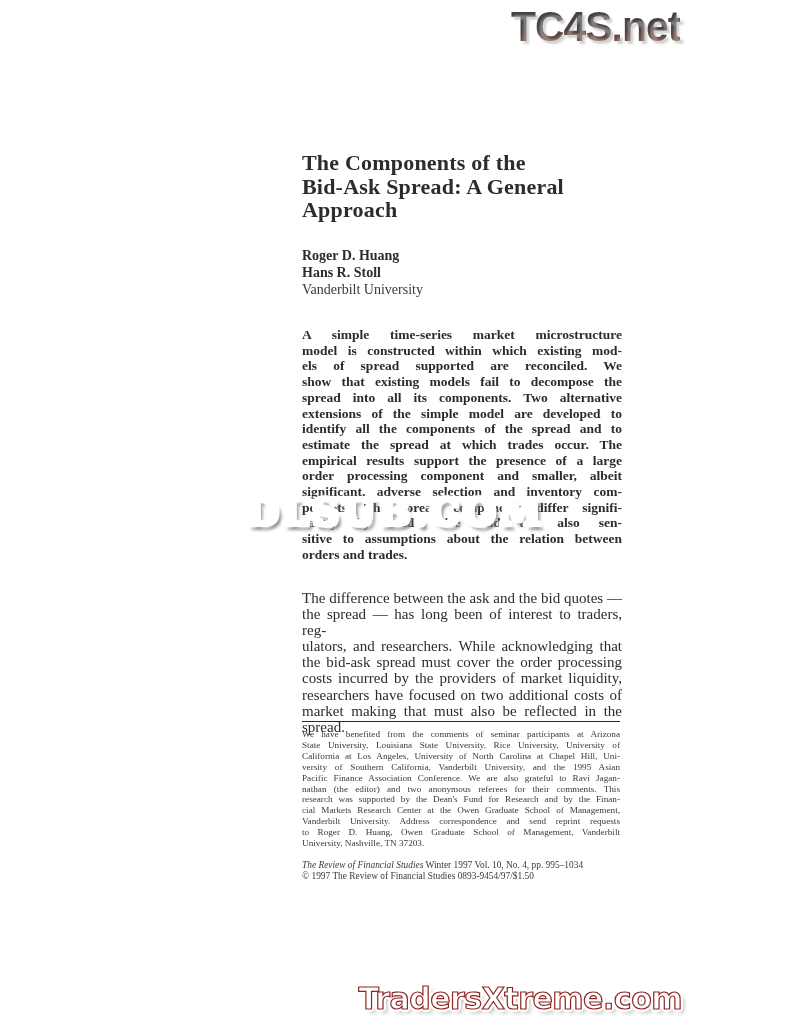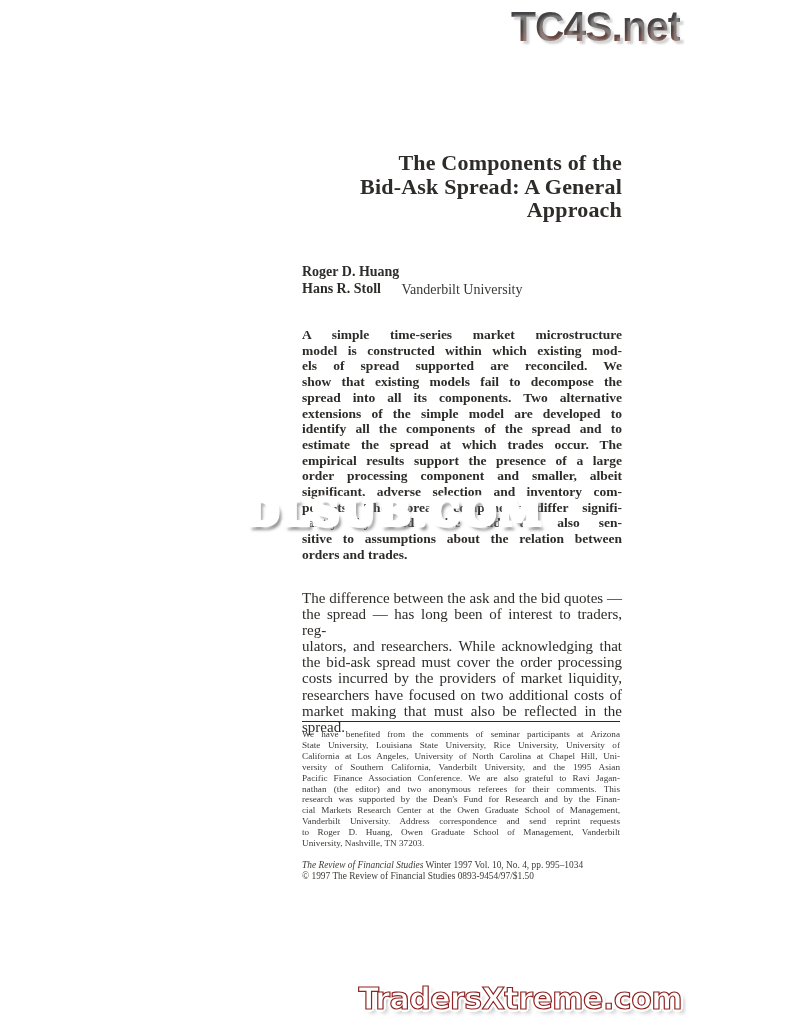--- a/index.html
+++ b/index.html
@@ -32,24 +32,23 @@
     text-shadow: 3px 3px 2px rgba(175,175,175,0.55);
   }
 
   
   .title {
     top: 151px;
     font-size: 22px;
     line-height: 23.5px;
     font-weight: bold;
     letter-spacing: 0.2px;
-    text-align: right;
-  }
-  .authors { top: 247px; font-size: 14px; line-height: 17px; font-weight: bold; margin-top: 16px; }
-  .affil   { top: 281px; font-size: 14px; line-height: 17px; font-weight: normal; color: #3a3835; text-align: center; }
+  }
+  .authors { top: 247px; font-size: 14px; line-height: 17px; font-weight: bold; }
+  .affil   { top: 281px; font-size: 14px; line-height: 17px; font-weight: normal; color: #3a3835; }
 
   
   .abstract {
     top: 327px;
     font-size: 13.5px;
     line-height: 15.7px;
     font-weight: bold;
   }
   .abstract .line, .bodytext .line, .footnote .line {
     text-align: justify;

